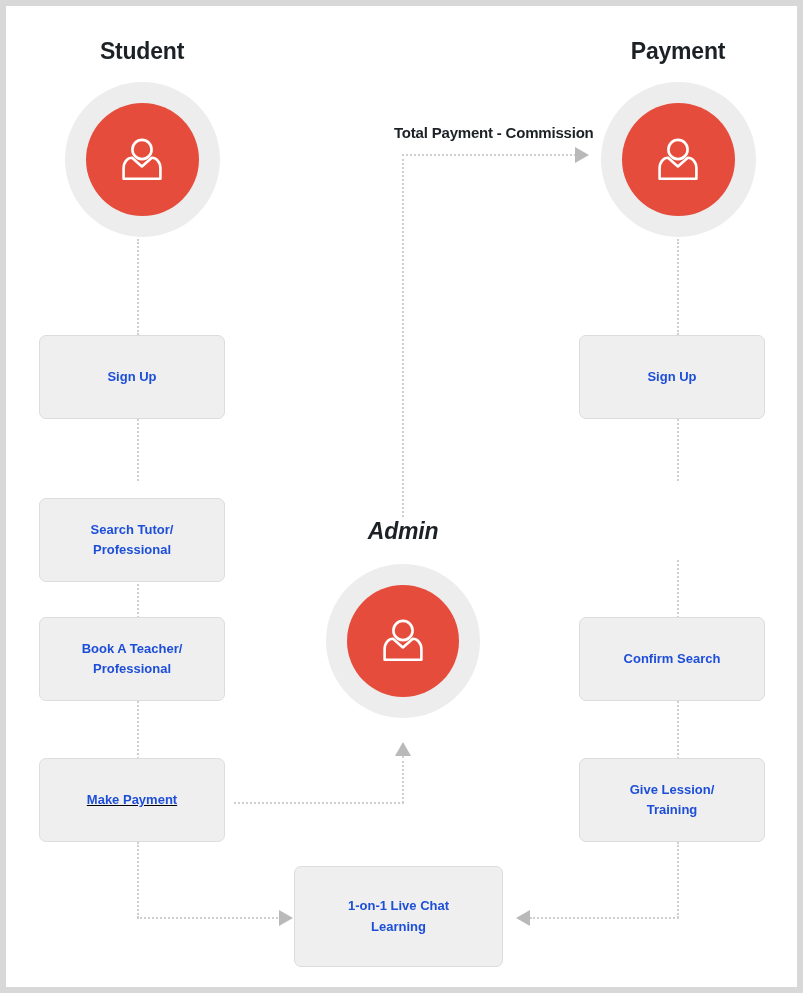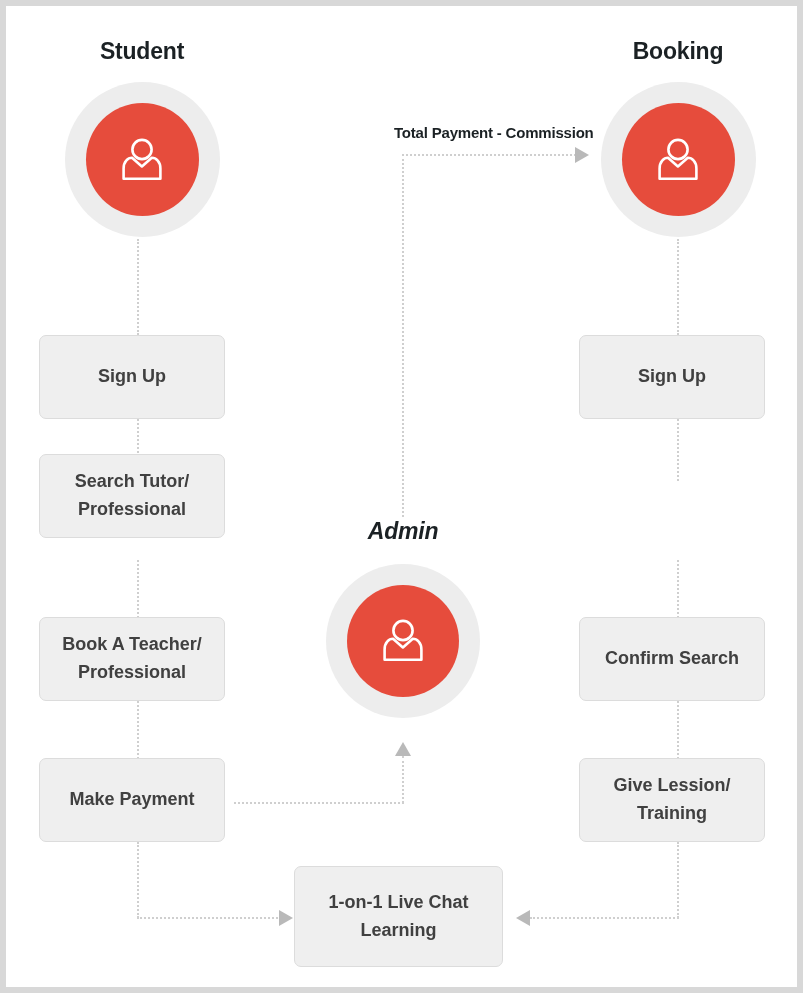--- a/index.html
+++ b/index.html
@@ -61,23 +61,23 @@
     background: #efefef;
     border: 1px solid #dcdcdc;
     border-radius: 7px;
     display: flex;
     align-items: center;
     justify-content: center;
     text-align: center;
     box-sizing: border-box;
   }
   .node-label {
-    font-size: 18px;
+    font-size: 13px;
     font-weight: bold;
-    color: #404040;
+    color: #1d4ed8;
     line-height: 1.55;
     padding: 0 8px;
     white-space: pre-line;
   }
 
   
   .edge-label {
     position: absolute;
     font-size: 15px;
     font-weight: bold;
@@ -164,21 +164,21 @@
             <svg width="58" height="58" viewBox="0 0 58 58" aria-hidden="true">
               <circle cx="29" cy="18.5" r="9.6" fill="none" stroke="#ffffff" stroke-width="2.6"></circle>
               <path d="M10.6 47.8 V37.4 c0-6.6 4.2-10.6 8.4-10.6 l9.9 8.6 9.9-8.6 c4.3 0 8.6 4.0 8.6 10.6 V47.8 Z" fill="none" stroke="#ffffff" stroke-width="2.6" stroke-linejoin="round"></path>
             </svg>
           </span>
         </div>
       </div>
     </div>
 
     <div class="actor" style="left:572px; top:34px; width:200px;">
-      <div class="actor-label">Booking</div>
+      <div class="actor-label">Payment</div>
       <div class="avatar-outer" style="width:155px; height:155px; margin-top:19px;">
         <div class="avatar-inner" style="width:113px; height:113px;">
           <span>
             <svg width="58" height="58" viewBox="0 0 58 58" aria-hidden="true">
               <circle cx="29" cy="18.5" r="9.6" fill="none" stroke="#ffffff" stroke-width="2.6"></circle>
               <path d="M10.6 47.8 V37.4 c0-6.6 4.2-10.6 8.4-10.6 l9.9 8.6 9.9-8.6 c4.3 0 8.6 4.0 8.6 10.6 V47.8 Z" fill="none" stroke="#ffffff" stroke-width="2.6" stroke-linejoin="round"></path>
             </svg>
           </span>
         </div>
       </div>
@@ -197,31 +197,31 @@
         </div>
       </div>
     </div>
 
     <div class="edge-label" style="left:388px; top:118px;">Total Payment - Commission</div>
 
     <div class="node" style="left:33px; top:329px; width:186px; height:84px;">
       <span class="node-label">Sign Up</span>
     </div>
 
-    <div class="node" style="left:33px; top:448px; width:186px; height:84px;">
+    <div class="node" style="left:33px; top:492px; width:186px; height:84px;">
       <span class="node-label">Search Tutor/
 Professional</span>
     </div>
 
     <div class="node" style="left:33px; top:611px; width:186px; height:84px;align-items:center;">
       <span class="node-label">Book A Teacher/
 Professional</span>
     </div>
 
-    <div class="node" style="left:33px; top:752px; width:186px; height:84px;">
+    <div class="node" style="left:33px; top:752px; width:186px; height:84px;text-decoration:underline;">
       <span class="node-label">Make Payment</span>
     </div>
 
     <div class="node" style="left:573px; top:329px; width:186px; height:84px;">
       <span class="node-label">Sign Up</span>
     </div>
 
 
     <div class="node" style="left:573px; top:611px; width:186px; height:84px;">
       <span class="node-label">Confirm Search</span>

